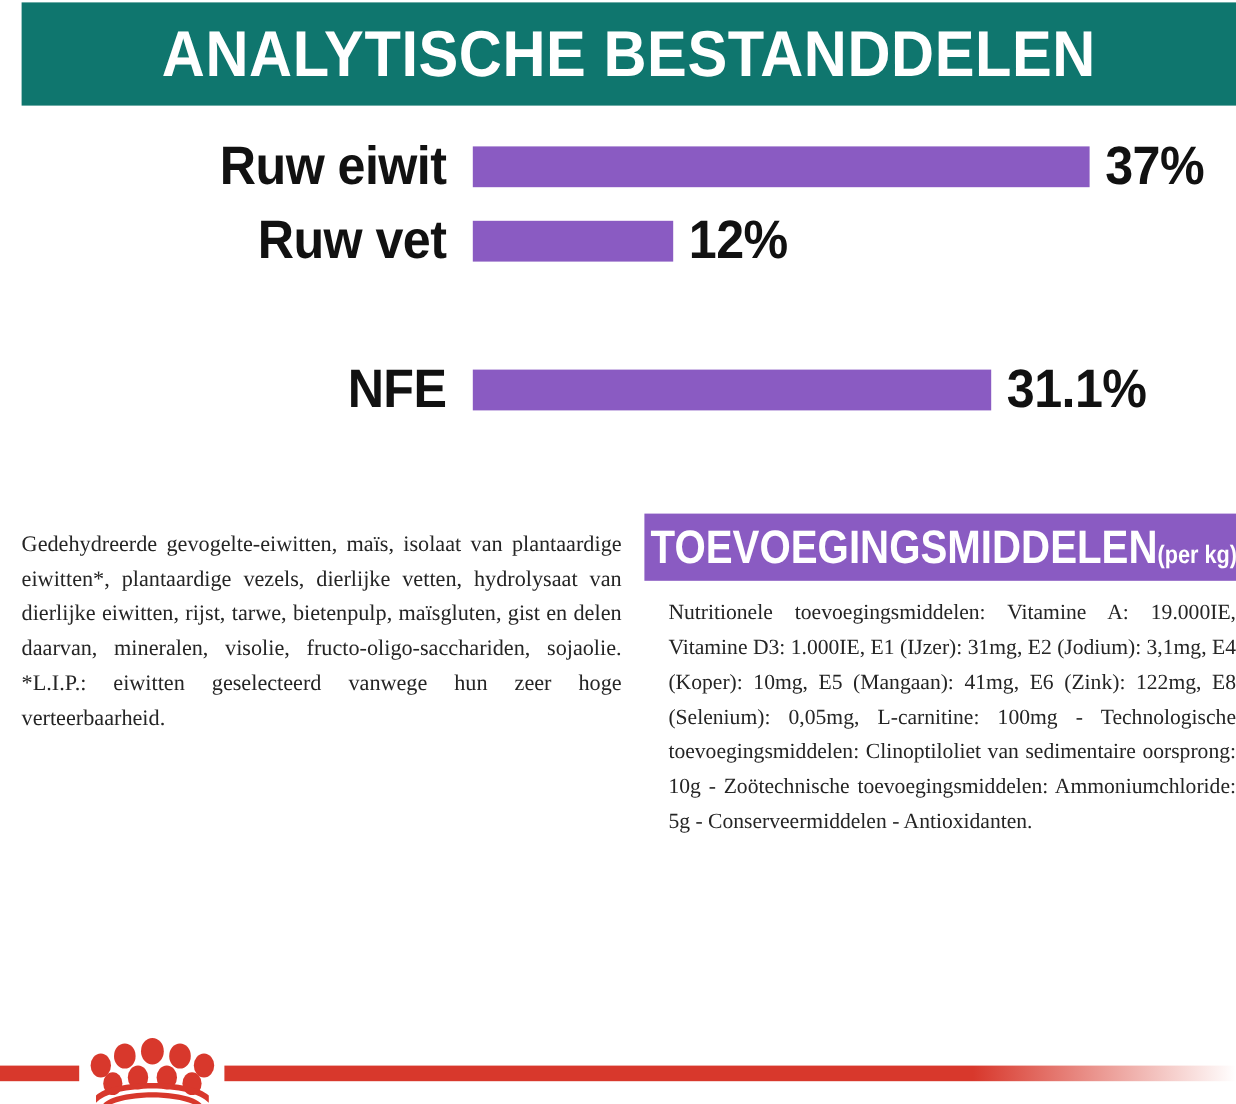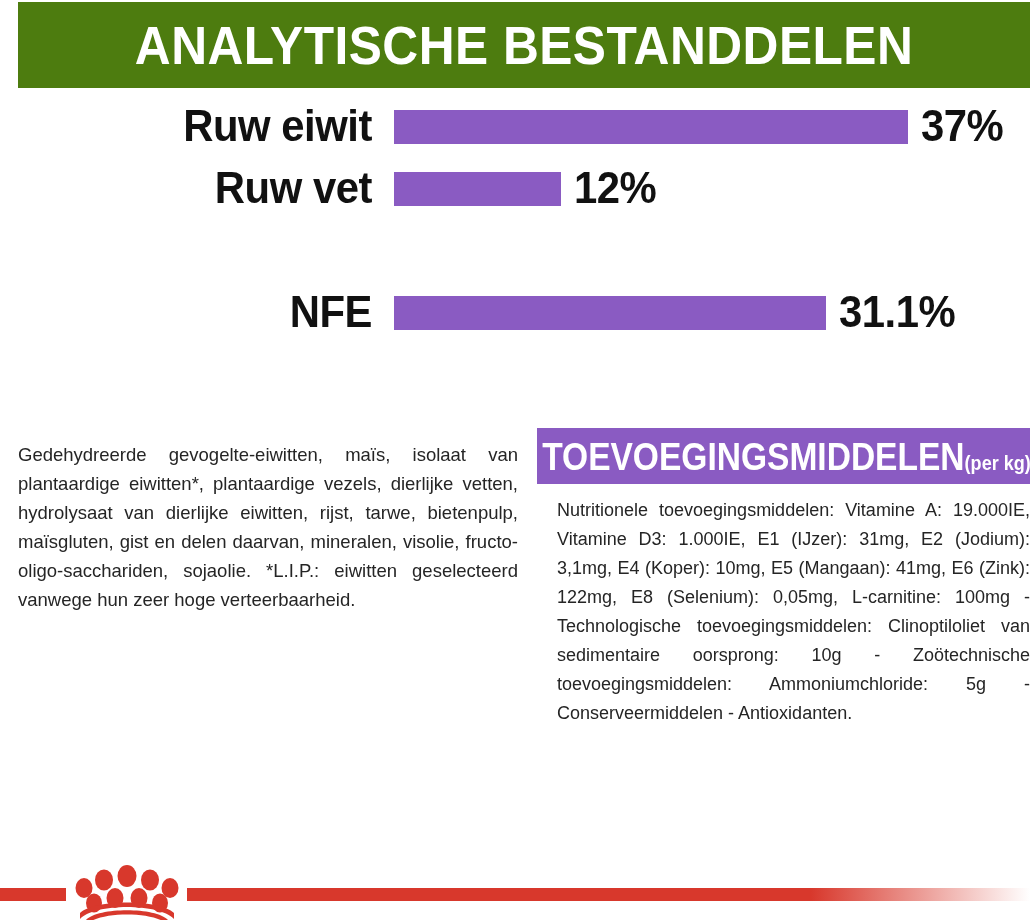--- a/index.html
+++ b/index.html
@@ -16,21 +16,21 @@
     -webkit-font-smoothing: antialiased;
   }
 
   
   #main-banner {
     position: absolute;
     left: 18px;
     top: 2px;
     width: 1012px;
     height: 86px;
-    background: #4d7c0f;
+    background: #0f766e;
     display: flex;
     align-items: center;
     justify-content: center;
   }
   #main-banner .banner-title {
     color: #ffffff;
     font-family: "Liberation Sans Narrow", "Liberation Sans", sans-serif;
     font-weight: bold;
     font-size: 54px;
     line-height: 1;
@@ -47,20 +47,21 @@
     top: 96px;
     width: 1030px;
     height: 290px;
   }
   .chart-row {
     position: absolute;
     left: 0;
     width: 940px;
     height: 60px;
     display: block;
+    margin-top: 12px;
   }
   .chart-label {
     position: absolute;
     left: 0;
     top: 0;
     width: 372px;
     height: 60px;
     text-align: right;
     color: #111111;
     font-family: "Liberation Sans Narrow", "Liberation Sans", sans-serif;
@@ -130,21 +131,21 @@
   }
   .panel-title-sub {
     font-size: 21px;
     font-weight: bold;
     vertical-align: baseline;
   }
 
   .panel-body {
     margin-top: 12px;
     color: #252525;
-    font-family: Liberation Sans, sans-serif;
+    font-family: Liberation Serif, serif;
     font-size: 18.5px;
     line-height: 29px;
     text-align: justify;
     text-justify: inter-word;
     hyphens: none;
   }
   #additives-panel .panel-body {
     font-size: 18px;
     line-height: 29px;
     margin-left: 20px;

